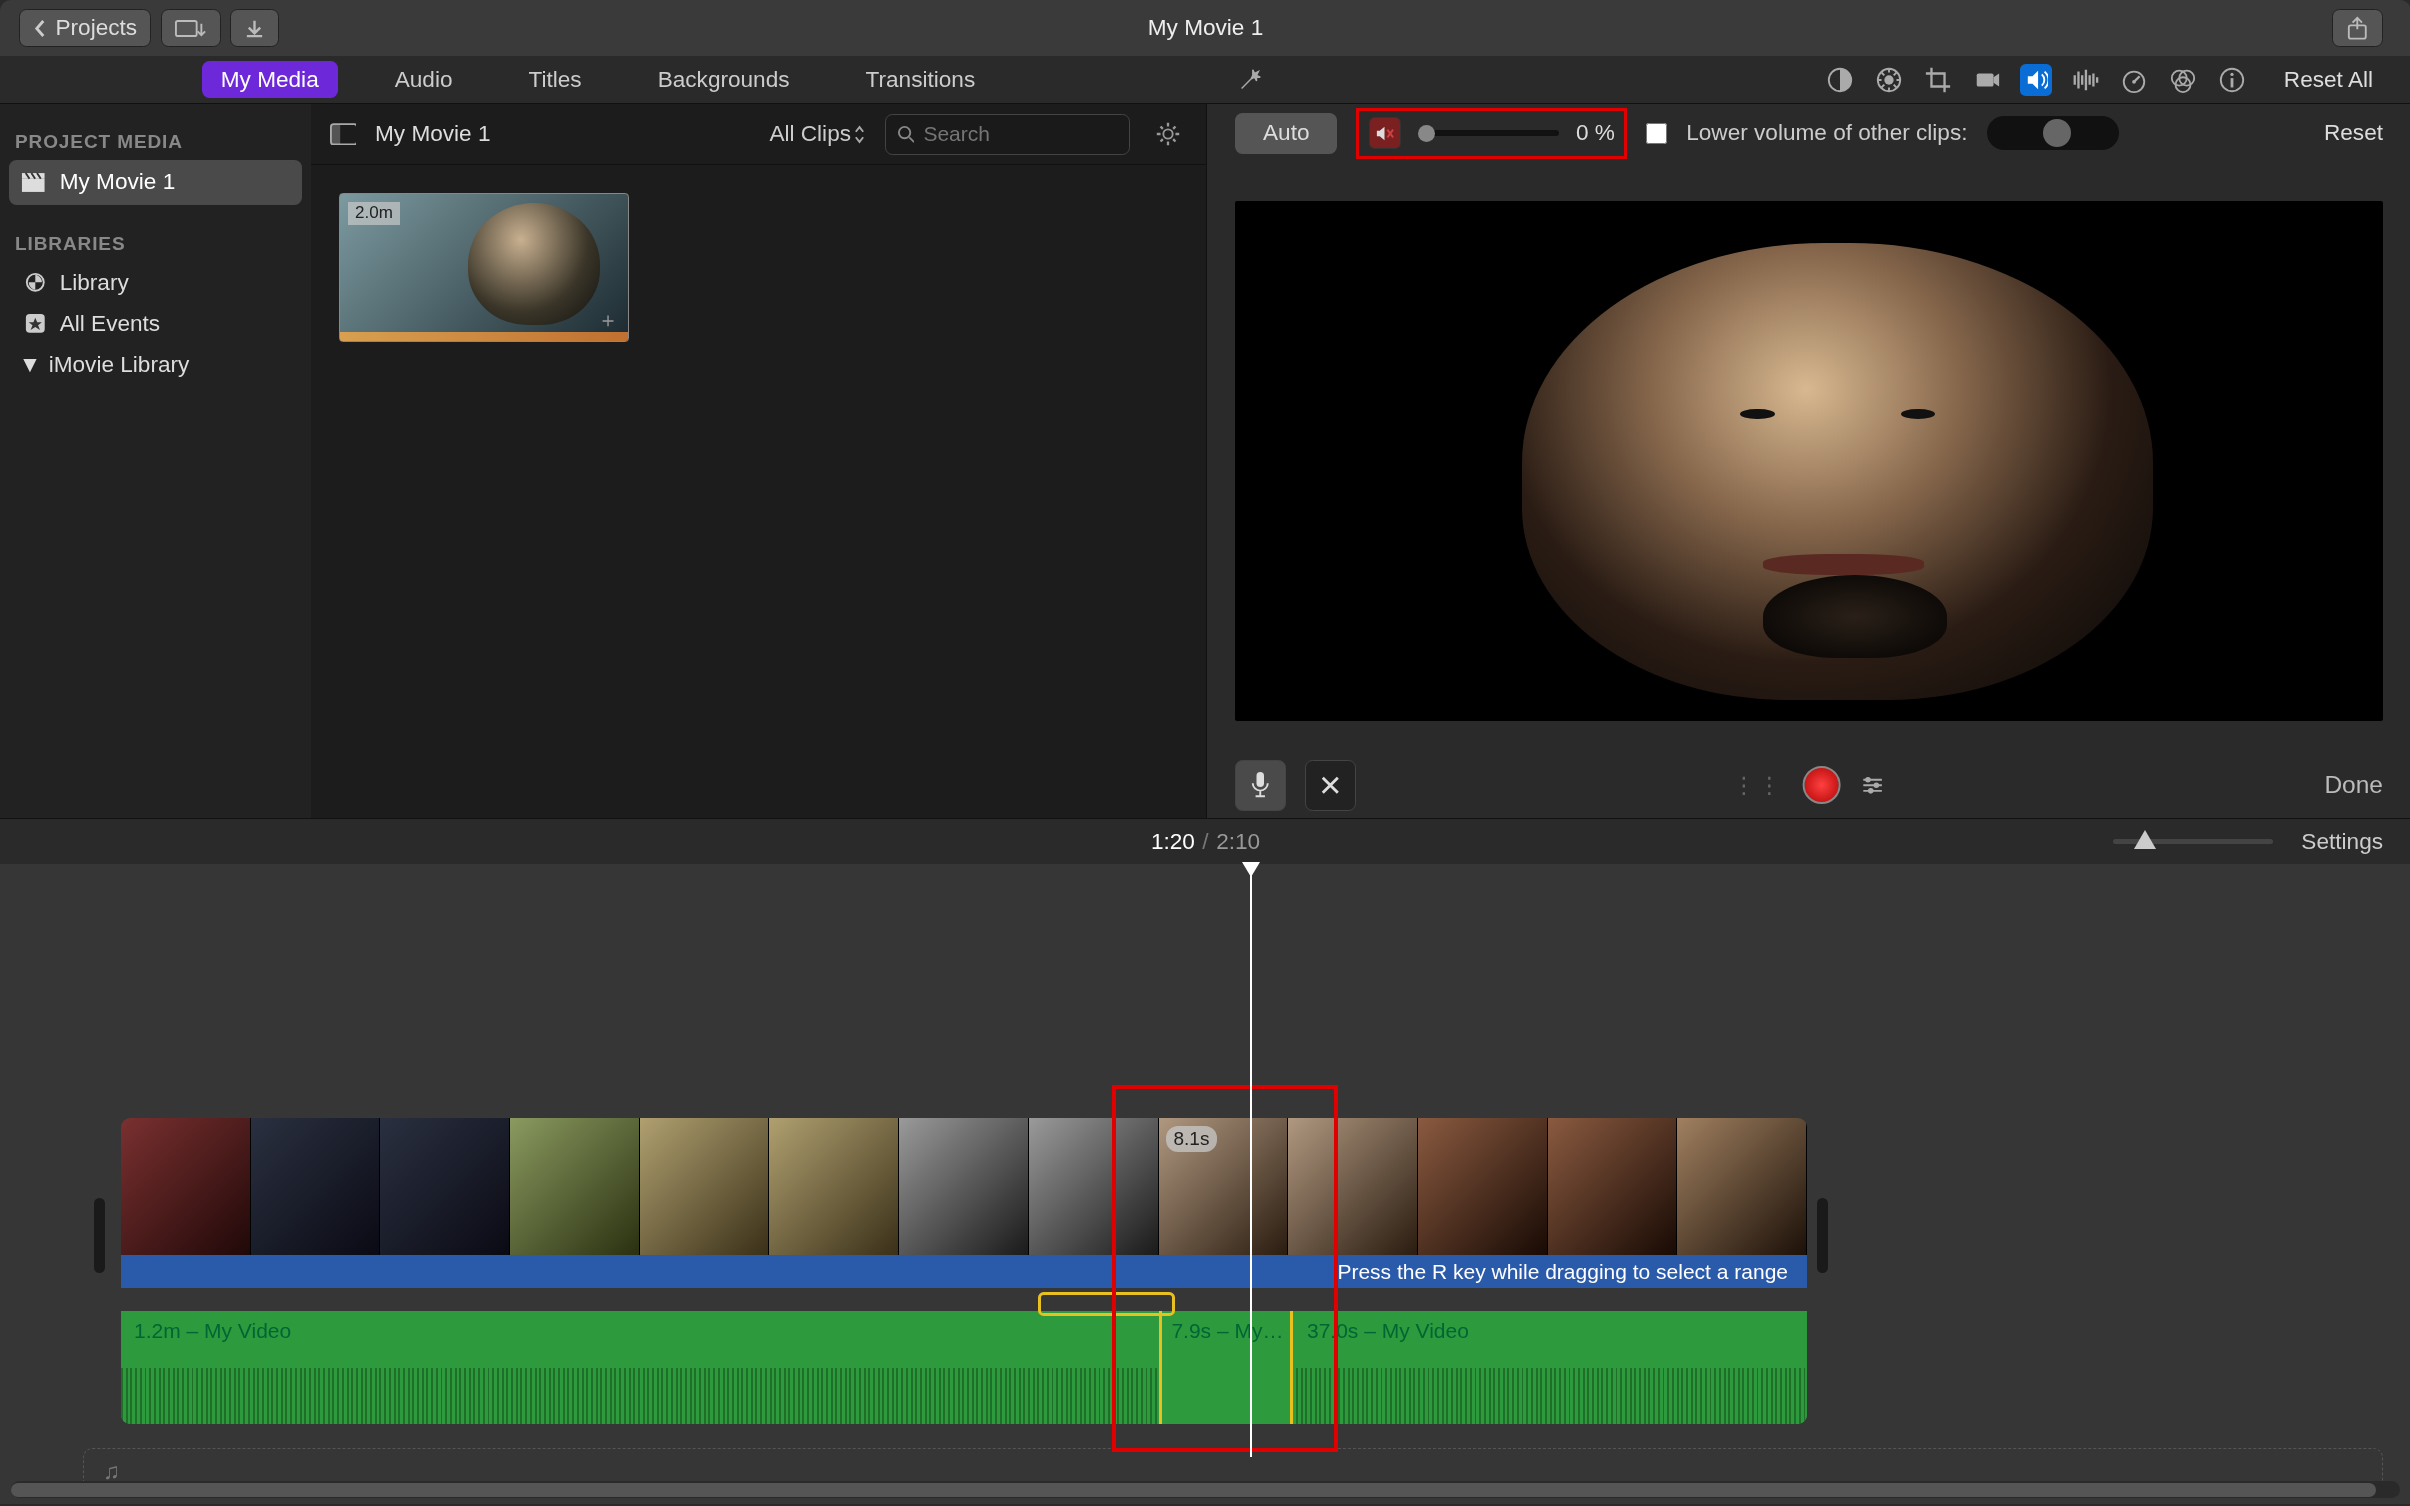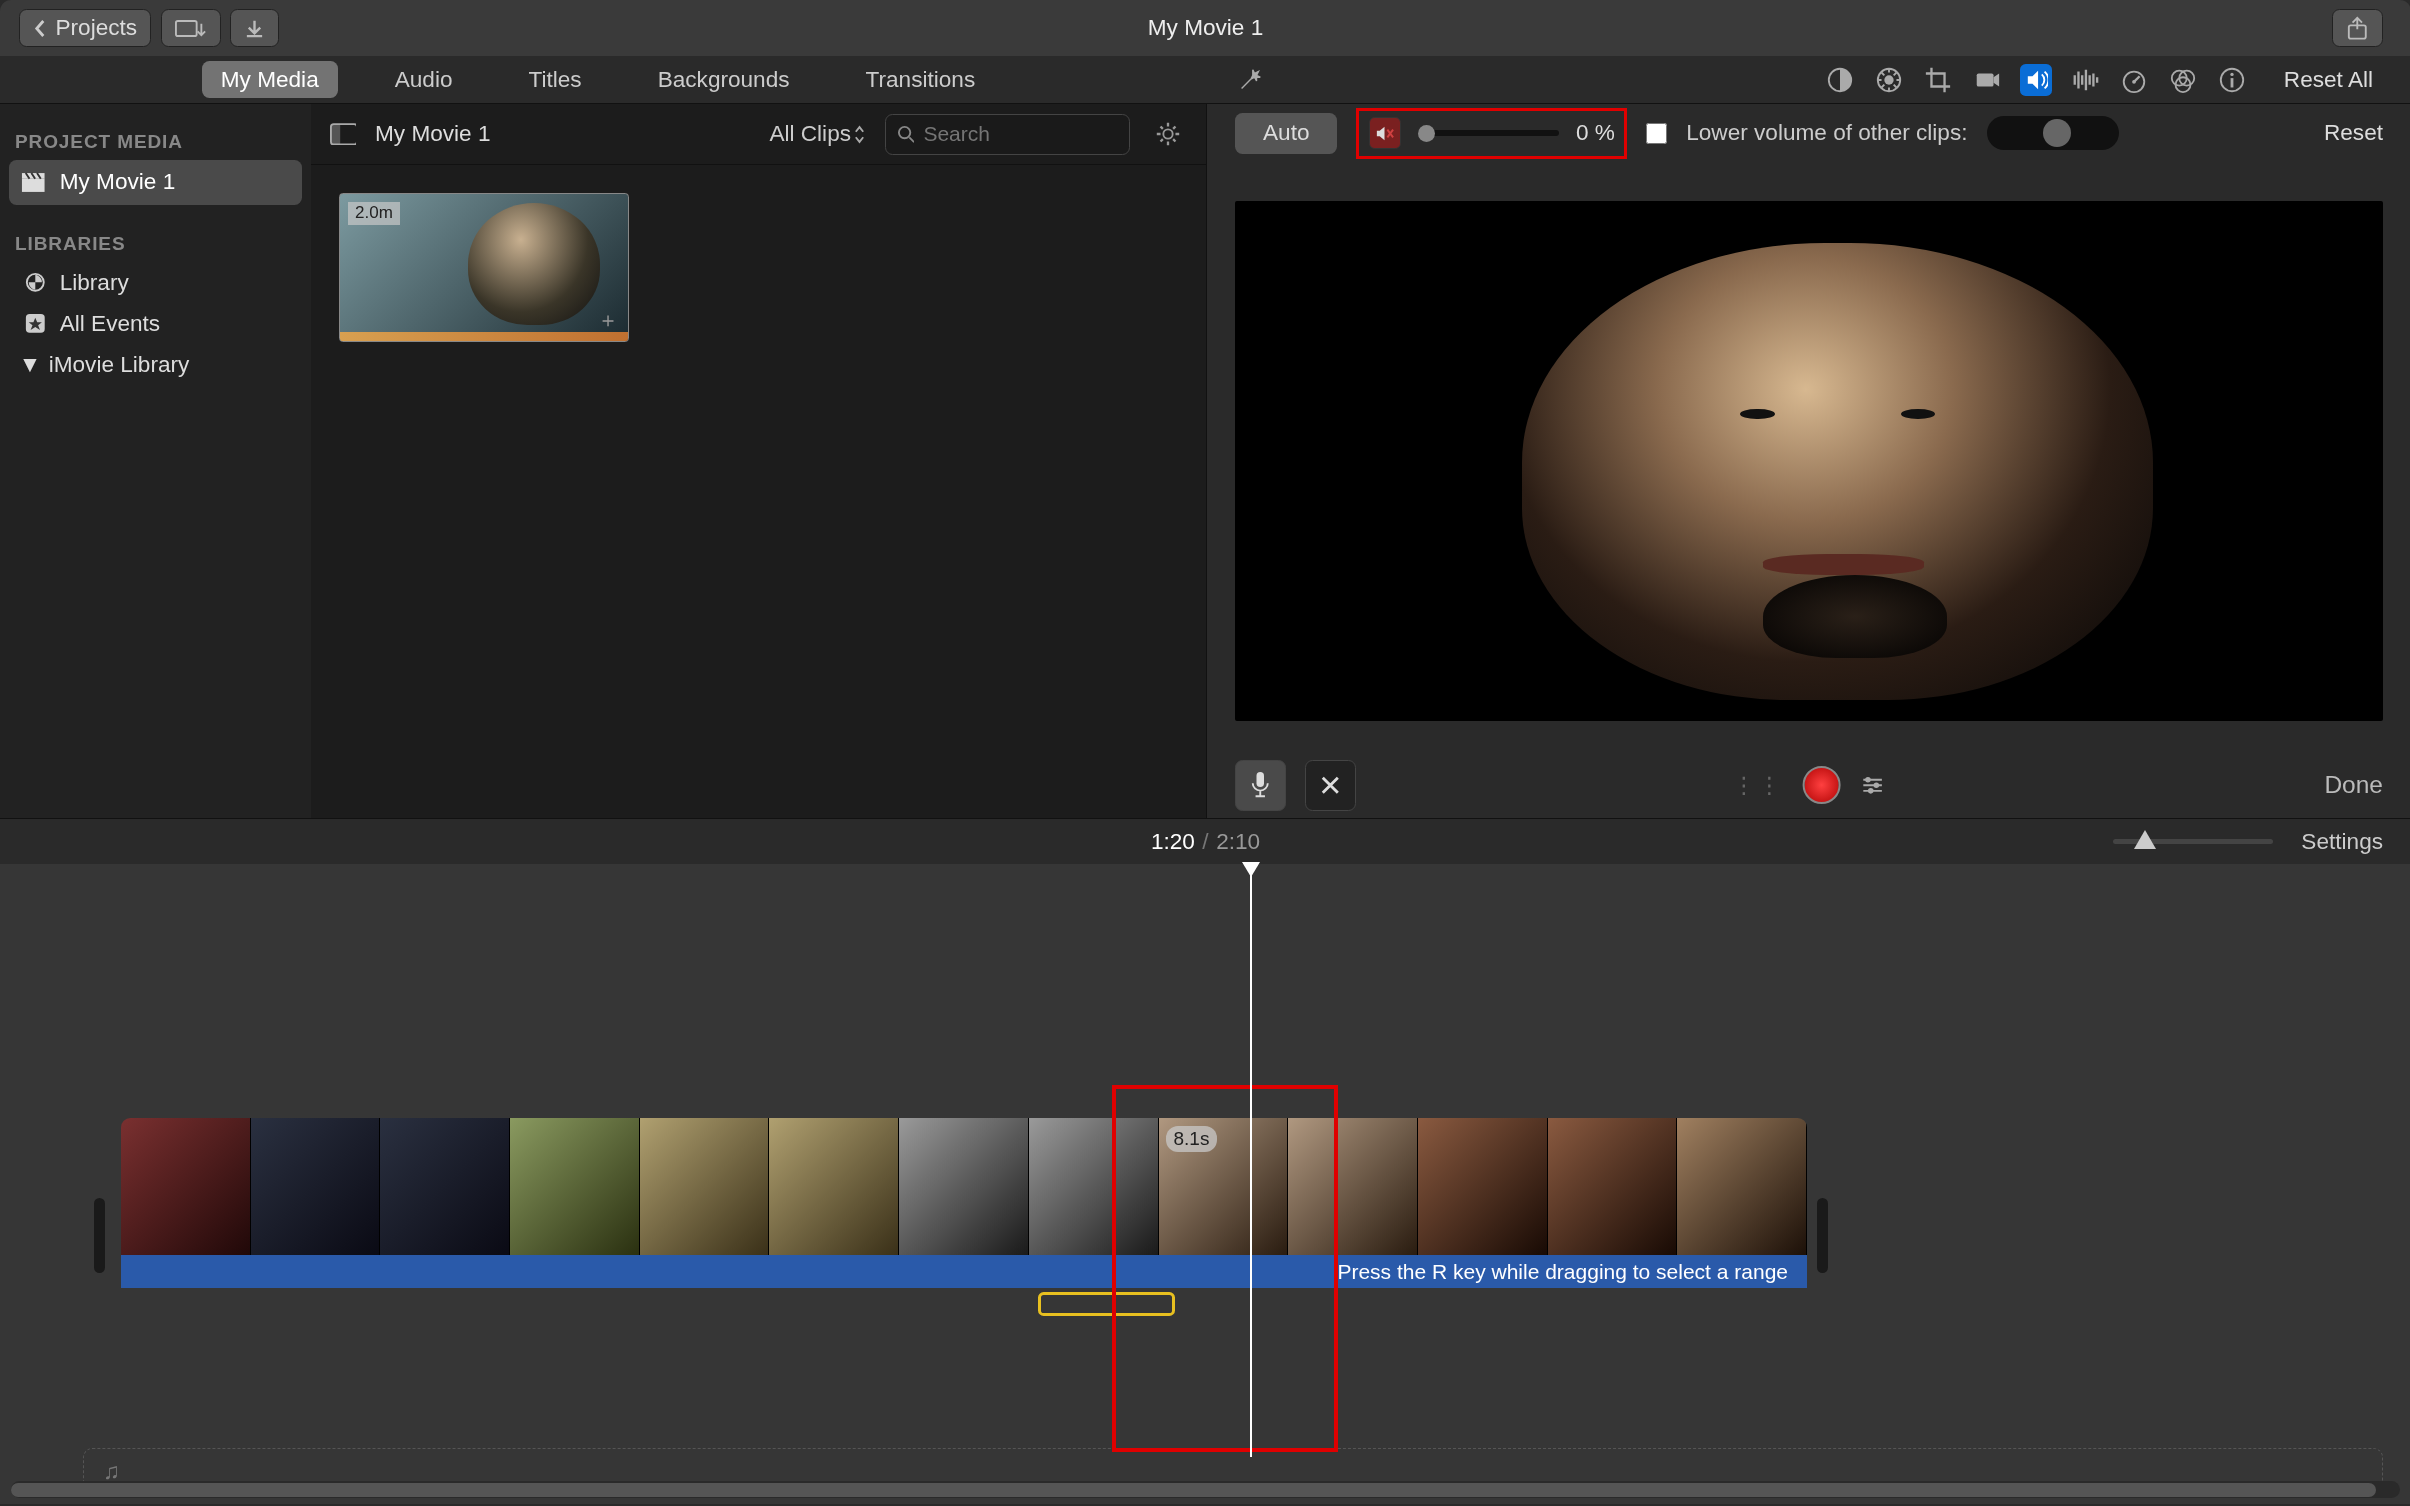--- a/index.html
+++ b/index.html
@@ -8,21 +8,21 @@
 
 .titlebar { height: 56px; background: #3a3a3a; display: flex; align-items: center; padding: 0 19px; position: relative; border-top-left-radius: 11.3px; border-top-right-radius: 11.3px; }
 .titlebar .btn { background: #555; border: 0.9px solid #222; border-radius: 7.5px; padding: 5.6px 13px; color: #ddd; margin-right: 9.4px; display:flex; align-items:center; height:38px;}
 .titlebar .title { position:absolute; left:50%; transform:translateX(-50%); color:#eee; }
 .share-btn { margin-left:auto; }
 
 
 .tabs-row { height: 47px; background: #2a2a2a; display:flex; }
 .tabs-left { width: 1196px; display:flex; justify-content:center; align-items:center; gap:38px;}
 .tabs-left .tab { color:#ccc; padding:5.6px 19px; border-radius:7.5px; cursor:pointer;}
-.tabs-left .tab.active { background:#737373; color:#fff;}
+.tabs-left .tab.active { background:#6d28d9; color:#fff;}
 .tabs-right { flex:1; display:flex; align-items:center; justify-content:flex-end; gap:17px; padding:0 38px;}
 .tabs-right .icon { width:32px; height:32px; display:flex; align-items:center; justify-content:center; color:#aaa;}
 .tabs-right .icon.active { background:#0a6dd6; border-radius:5.6px; color:#fff; padding:3.8px;}
 .reset-all { color:#ddd; margin-left:19px;}
 
 
 .middle { height: 716px; display:flex; border-top:0.9px solid #111; border-bottom:0.9px solid #111;}
 .left-pane { width:311px; background:#222; padding:19px 9.4px;}
 .section-head { color:#888; font-size:19px; font-weight:600; letter-spacing:0.9px; margin:7.5px 5.6px;}
 .proj-item { display:flex; align-items:center; gap:13px; padding:9.4px 11.3px; border-radius:7.5px;}
@@ -388,20 +388,28 @@
     <div class="frame f8"></div>
   </div>
   <div class="clip-dur-badge" style="left:1166px; top:262px">8.1s</div>
 
   <div class="track-title">
     <span style="margin-left:auto; ">Press the R key while dragging to select a range</span>
   </div>
 
   <div class="audio-sel-border"></div>
 
+  <div class="track-audio">
+    <div class="audio-label">1.2m – My Video</div>
+    <div class="waveform"></div>
+    <div class="audio-seg2">
+      <div style="color:#063; padding:7.5px 9.4px; font-size:21px; white-space:nowrap; overflow:hidden">7.9s – My…</div>
+    </div>
+    <div class="audio-seg3-lab">37.0s – My Video</div>
+  </div>
 
   <div class="music-track">
     <span>♫</span>
   </div>
 
   <div class="red-box-tl" style="left:1112px; top:221px; width:226px; height:367px"></div>
   <div class="playhead"></div>
 
   <div class="scrollbar">
       <div class="thumb"></div>

